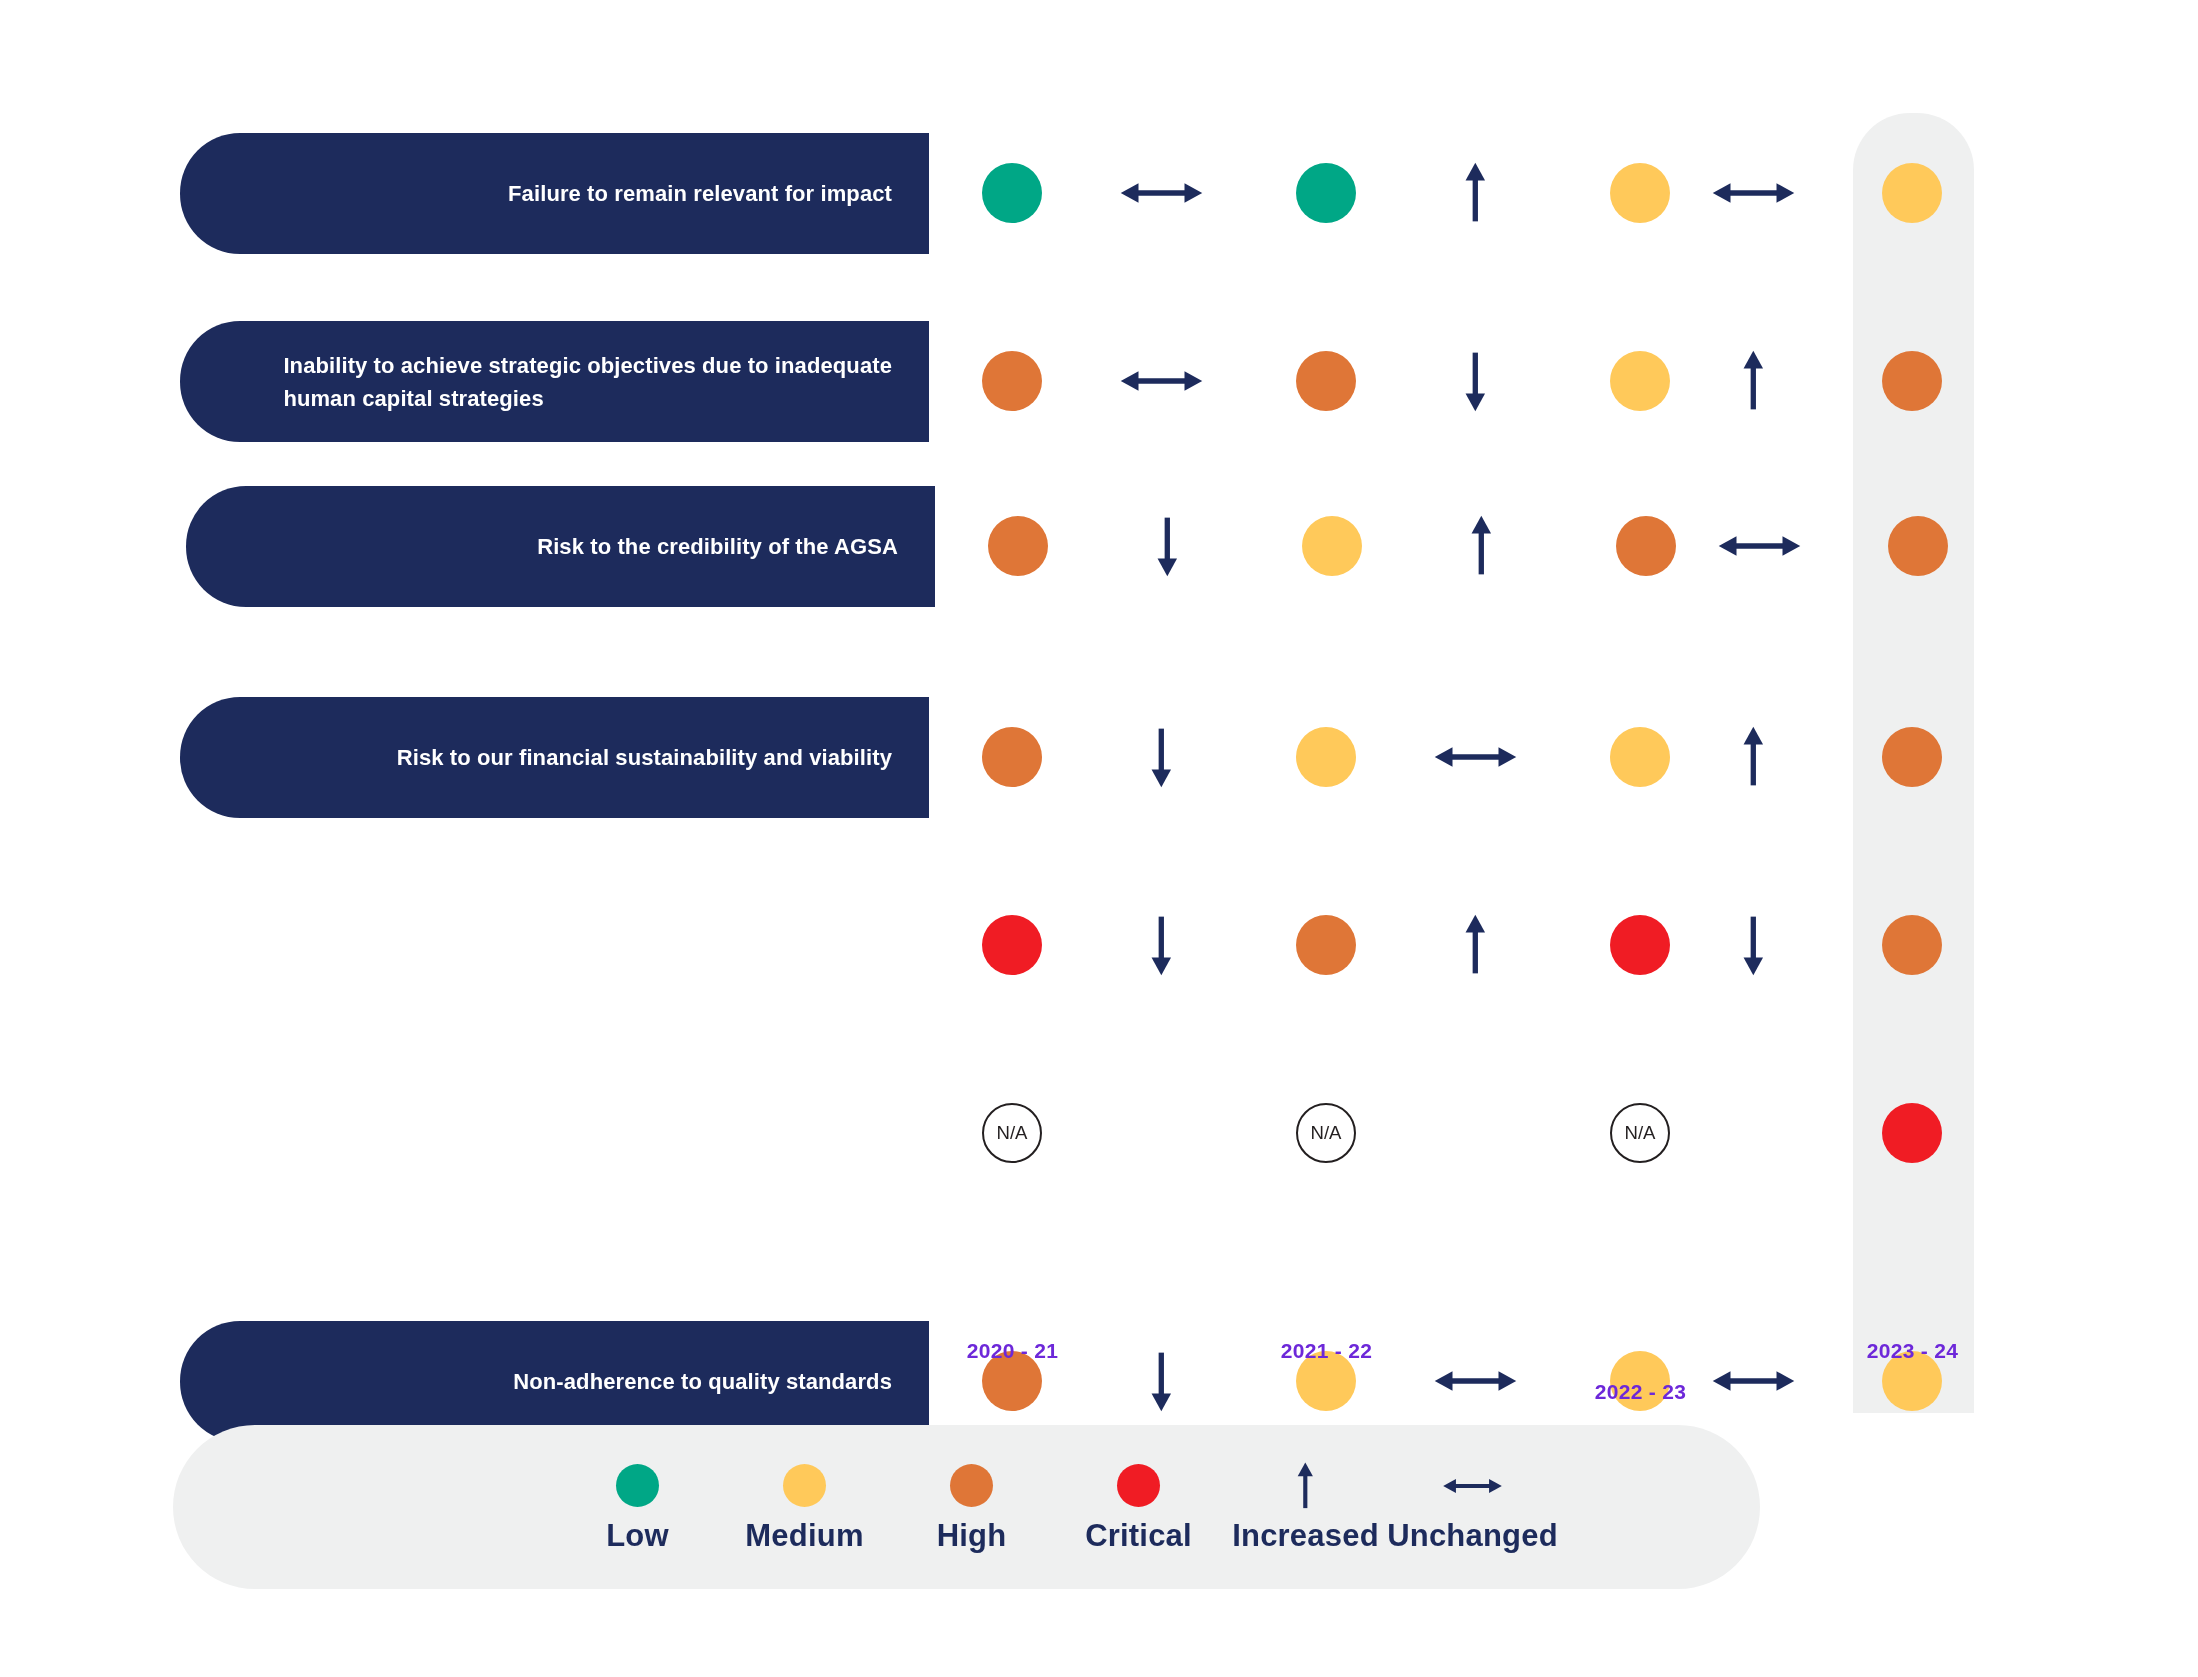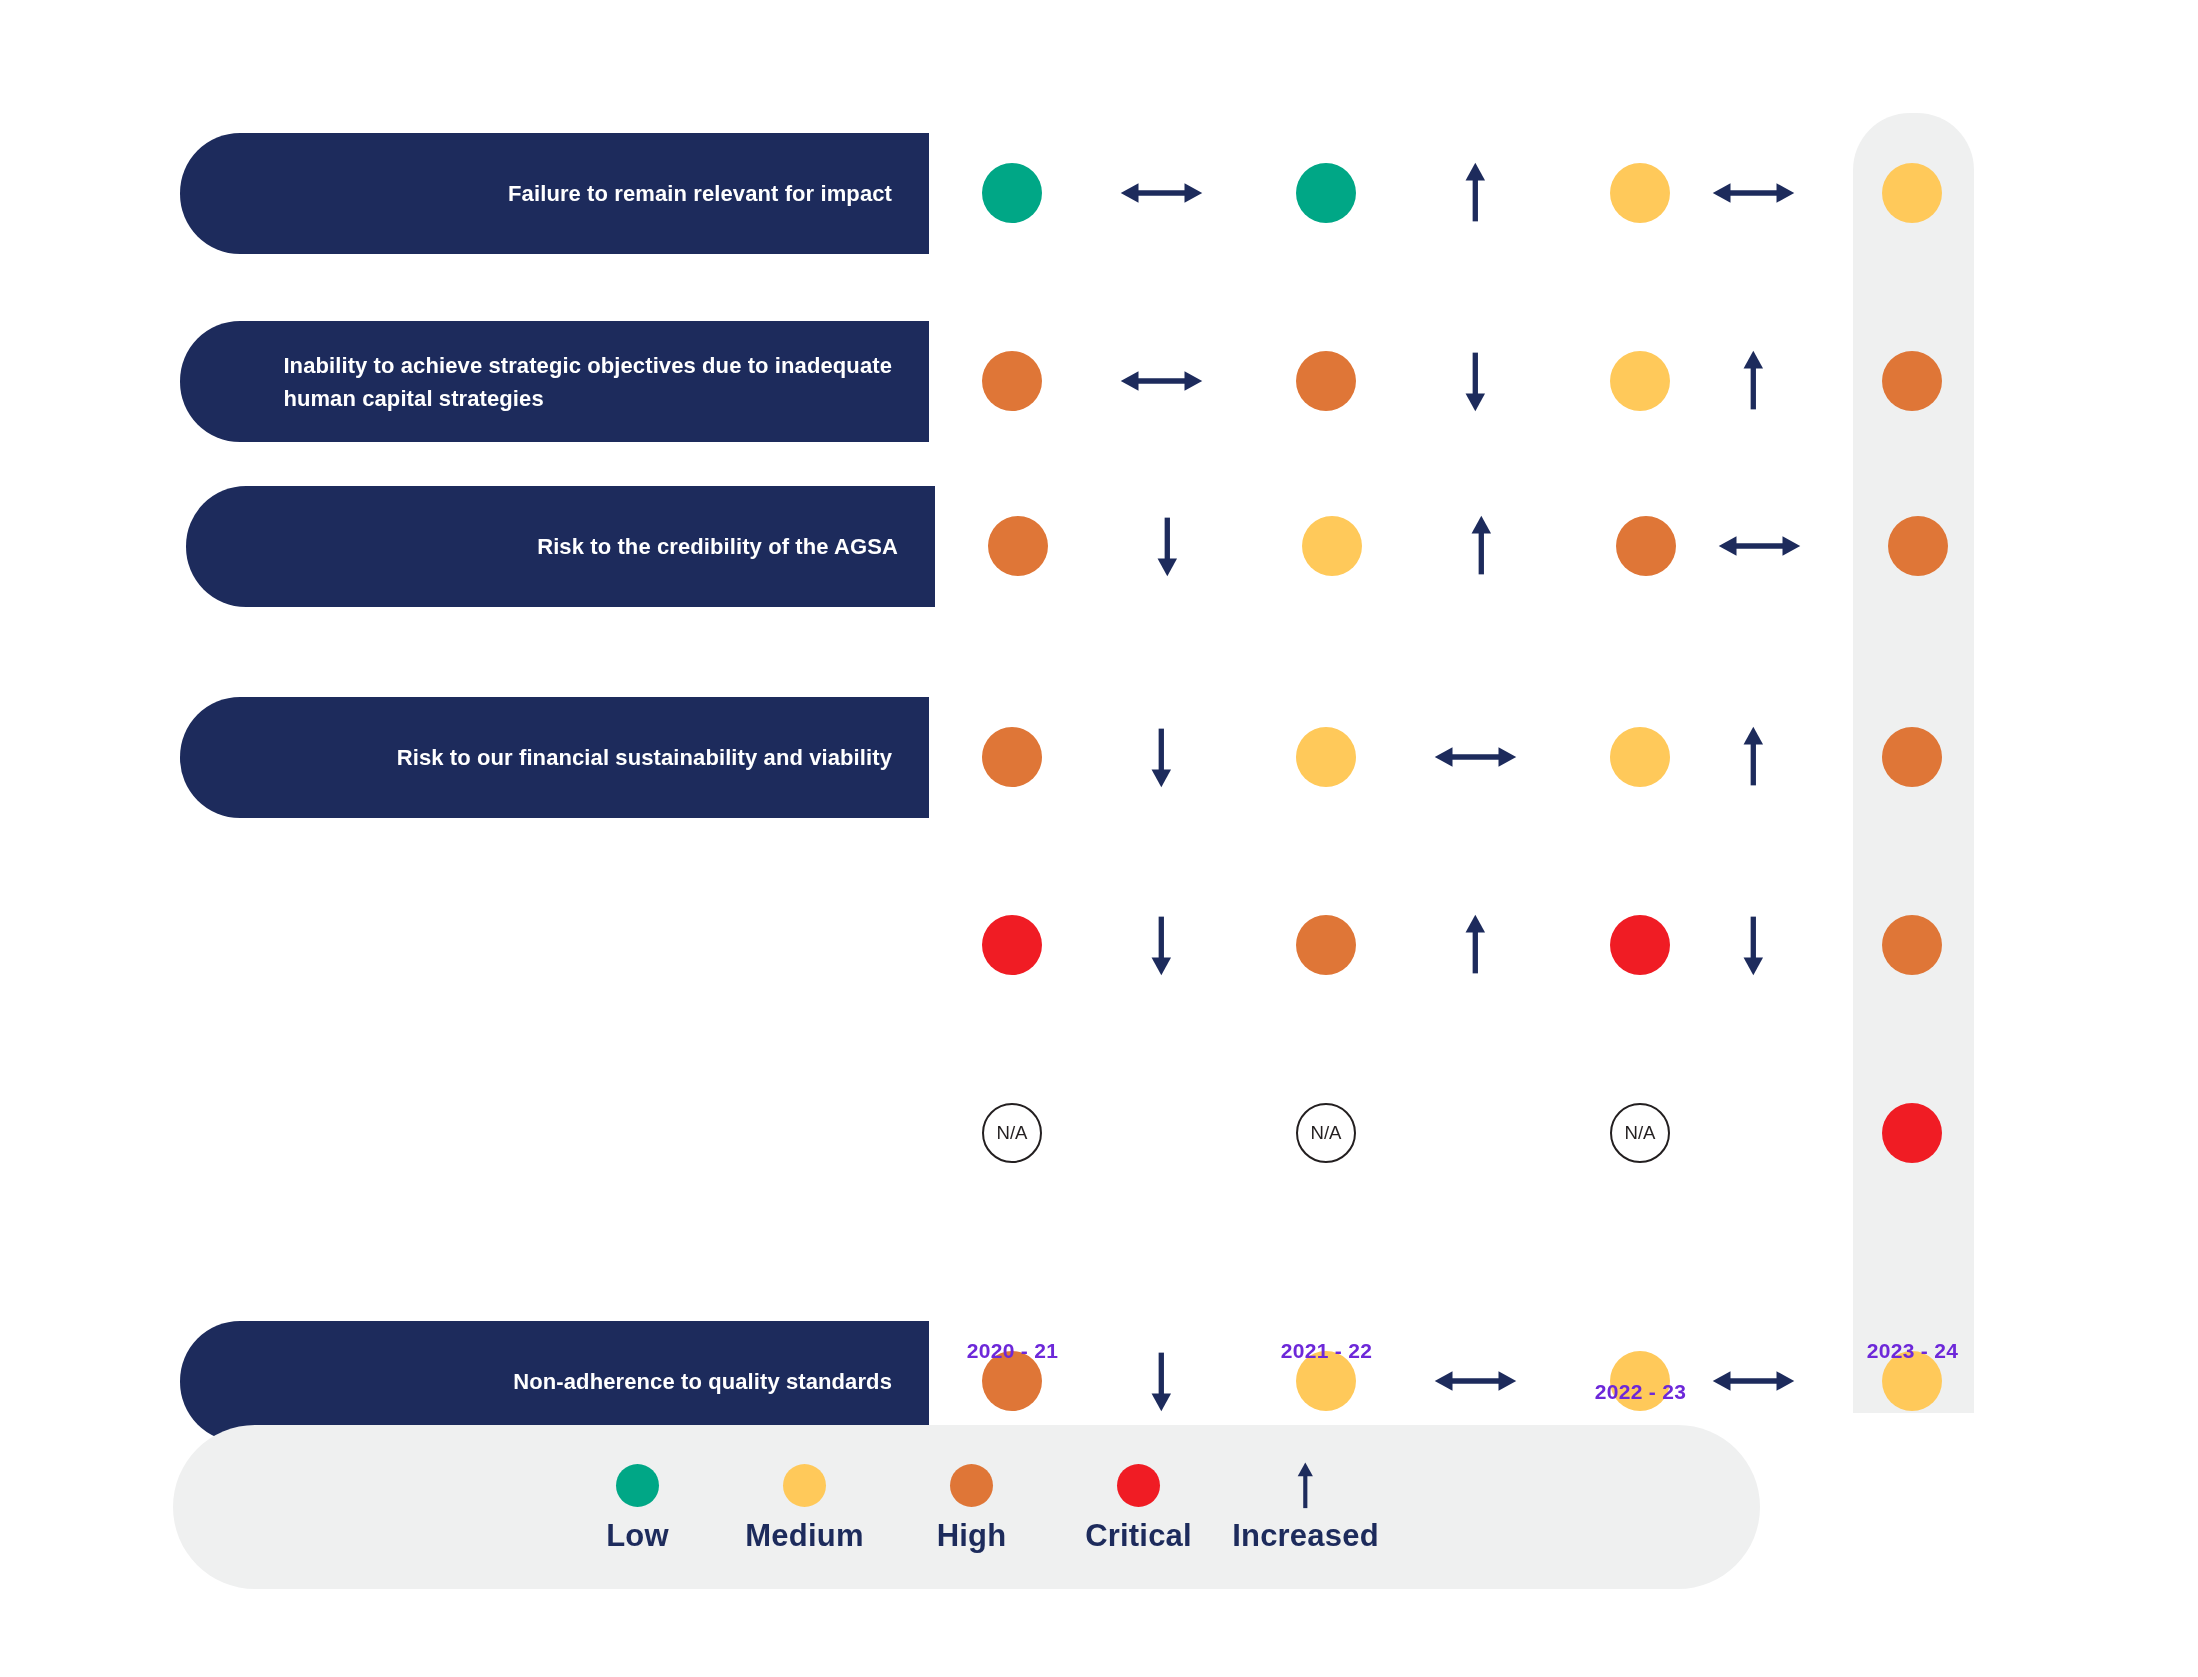--- a/index.html
+++ b/index.html
@@ -372,20 +372,30 @@
         </div>
         <div class="legend-item">
           <div class="legend-swatch">
             <svg width="26.6" height="64" viewBox="0 0 30 72" style="transform: scale(0.78);">
               <line x1="15" y1="68" x2="15" y2="12" stroke="#1d2b5c" stroke-width="6"></line>
               <polygon points="15,2 4,22 26,22" fill="#1d2b5c"></polygon>
             </svg>
           </div>
           <div class="legend-label">Increased</div>
         </div>
+        <div class="legend-item">
+          <div class="legend-swatch">
+            <svg width="85" height="32" viewBox="0 0 96 36" style="transform: scale(0.72);">
+              <line x1="12" y1="18" x2="84" y2="18" stroke="#1d2b5c" stroke-width="6"></line>
+              <polygon points="2,18 22,7 22,29" fill="#1d2b5c"></polygon>
+              <polygon points="94,18 74,7 74,29" fill="#1d2b5c"></polygon>
+            </svg>
+          </div>
+          <div class="legend-label">Unchanged</div>
+        </div>
       </div>
   </div>
 <div class="year-label" style="left: 924px;">2020 - 21</div>
     <div class="year-label" style="left: 1238px;">2021 - 22</div>
     <div class="year-label" style="left: 1552px; margin-top: 41px;">2022 - 23</div>
     <div class="year-label" style="left: 1824px;">2023 - 24</div>
   </div>
 
 
 </body></html>

